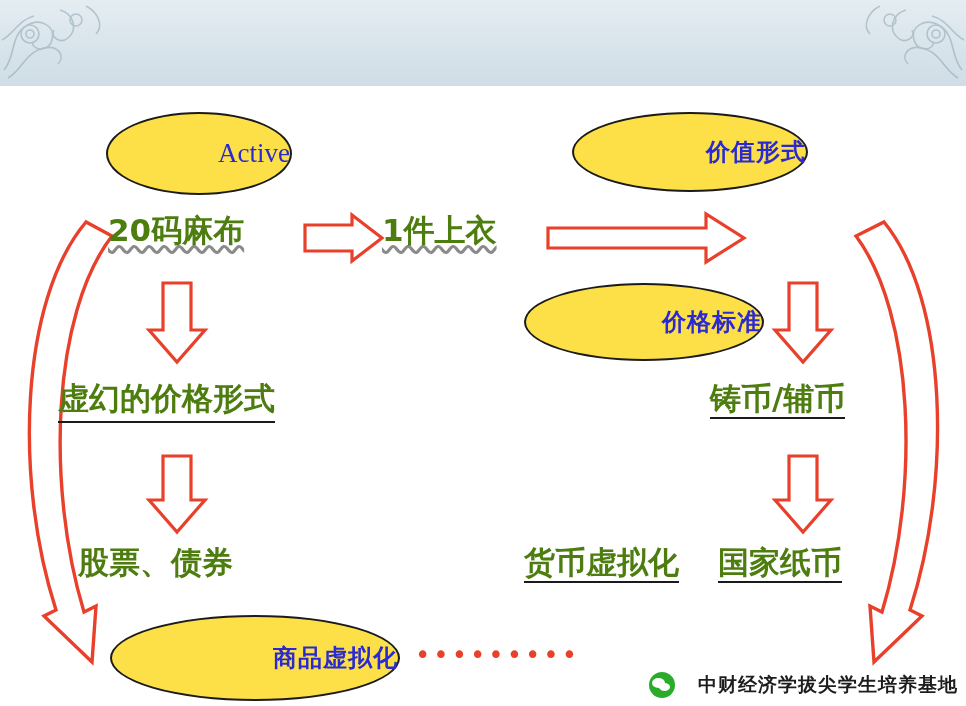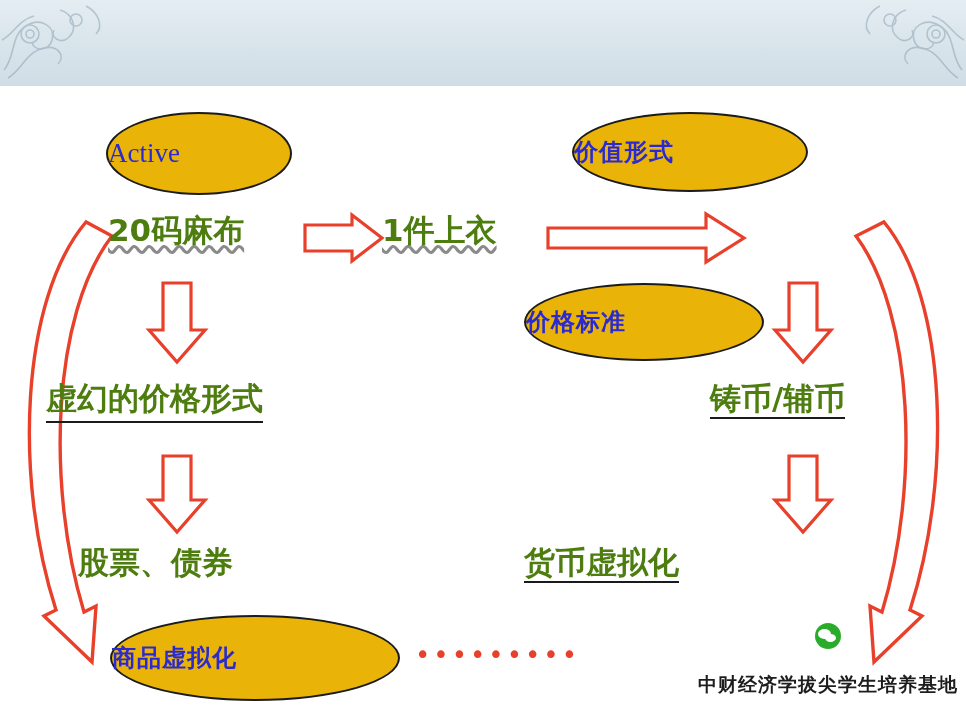--- a/index.html
+++ b/index.html
@@ -46,24 +46,24 @@
     left: 0; top: 0;
     width: 966px; height: 706px;
     pointer-events: none;
   }
 
   
   .ellipse {
     position: absolute;
     border: 2.5px solid #1b1b1b;
     border-radius: 50%;
-    background: #eab308;
+    background: #fde047;
     display: flex;
     align-items: center;
-    justify-content: flex-start;
+    justify-content: flex-end;
     color: #2a2ad0;
     box-sizing: border-box;
     white-space: nowrap;
   }
   .ellipse.latin {
     font-family: "Liberation Serif", serif;
     font-size: 27px;
   }
   .ellipse.cjk {
     font-family: "DejaVu Sans", sans-serif;
@@ -87,20 +87,21 @@
   }
   .node .wavy {
     text-decoration: underline;
     text-decoration-style: wavy;
     text-decoration-color: #8a8a8a;
     text-underline-offset: 4px;
   }
   .inline-row {
     display: flex;
     align-items: baseline;
+    margin-left: 12px;
   }
 
   
   .dots {
     position: absolute;
     color: #e8402a;
     font-size: 26px;
     letter-spacing: 3px;
     font-family: "DejaVu Sans", sans-serif;
     white-space: nowrap;
@@ -113,21 +114,20 @@
     bottom: 8px;
     display: flex;
     align-items: center;
     gap: 23px;
     color: #111111;
     font-family: "DejaVu Sans", sans-serif;
     font-size: 19px;
     font-weight: 700;
     letter-spacing: 1px;
     opacity: 0.95;
-    flex-direction: column;
   }
   .wm-logo {
     width: 26px; height: 26px;
     border-radius: 50%;
     background: #1fa81f;
     position: relative;
     flex: 0 0 auto;
   }
   .wm-logo::before,
   .wm-logo::after {
@@ -261,20 +261,23 @@
   </div>
 
   <div class="node big" style="left:710px; top:378px;">
     <span class="ul">铸币/辅币</span>
   </div>
 
   <div class="node big" style="left:524px; top:542px;">
     <span class="ul">货币虚拟化</span>
   </div>
 
+  <div class="node big" style="left:718px; top:542px;">
+    <span class="ul">国家纸币</span>
+  </div>
 
   <div class="dots" style="left:415px; top:640px;">•••••••••</div>
 
   <div class="watermark">
     <span class="wm-logo"></span>
     <span>中财经济学拔尖学生培养基地</span>
   </div>
 
 </div>
 

